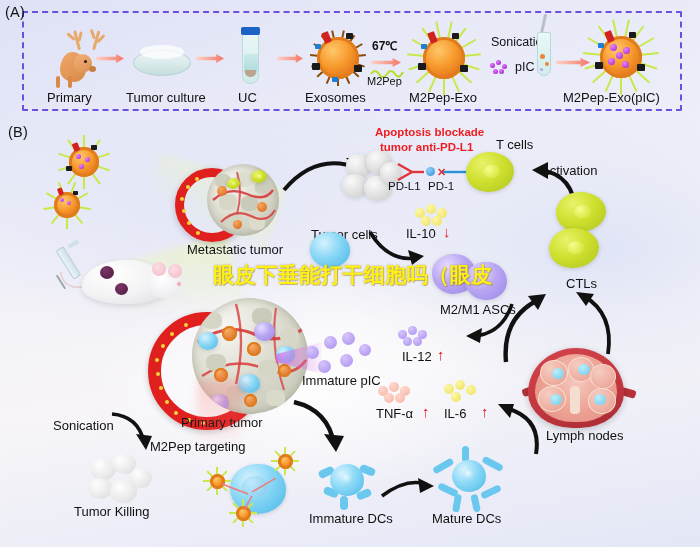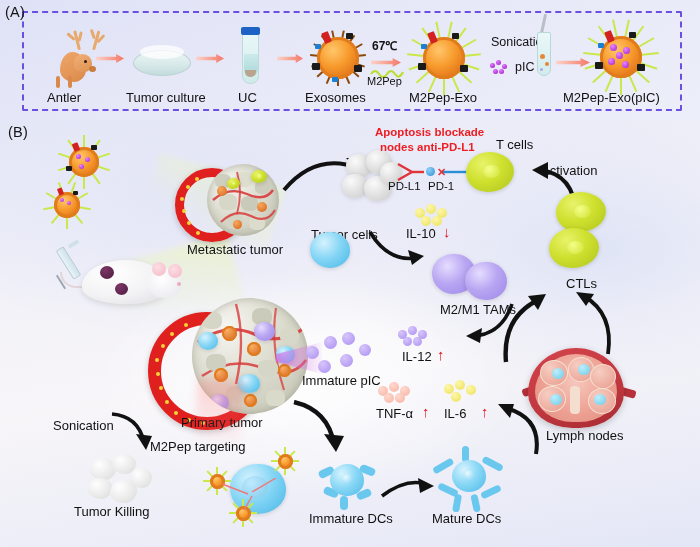--- a/index.html
+++ b/index.html
@@ -337,21 +337,21 @@
     <div class="pa-item" style="left:44px; top:26px; width:74px; height:62px;">
       <div class="deer-body"></div>
       <div class="deer-head"></div>
       <div class="antler" style="left:34px; top:4px; transform:rotate(-14deg);"></div>
       <div class="antler" style="left:48px; top:4px; transform:rotate(16deg);"></div>
       <div style="position:absolute; left:40px; top:34px; width:3.4px; height:3.4px; border-radius:50%; background:#2a1a10;"></div>
       <div style="position:absolute; left:45px; top:40px; width:7px; height:6px; border-radius:50%; background:#c87c3e;"></div>
       <div style="position:absolute; left:12px; top:50px; width:4px; height:12px; background:#d98a4a; border-radius:2px;"></div>
       <div style="position:absolute; left:24px; top:50px; width:4px; height:12px; background:#d98a4a; border-radius:2px;"></div>
     </div>
-    <div class="lbl" style="left:47px; top:91px;">Antler</div>
+    <div class="lbl" style="left:47px; top:91px;">Primary</div>
 
     <div class="parrow" style="left:96px; top:54px; width:28px;"></div>
 
     <div class="pa-item" style="left:133px; top:40px; width:60px; height:40px;">
       <div class="dish-outer"></div>
       <div class="dish-inner"></div>
     </div>
     <div class="lbl" style="left:126px; top:91px;">Tumor culture</div>
 
     <div class="parrow" style="left:196px; top:54px; width:28px;"></div>
@@ -587,21 +587,21 @@
   <div style="position:absolute; left:340px; top:148px; width:66px; height:60px;">
     <div class="graycell" style="left:6px;  top:6px;  width:26px; height:24px;"></div>
     <div class="graycell" style="left:26px; top:2px;  width:26px; height:24px;"></div>
     <div class="graycell" style="left:2px;  top:26px; width:26px; height:24px;"></div>
     <div class="graycell" style="left:24px; top:28px; width:28px; height:25px;"></div>
     <div class="graycell" style="left:40px; top:14px; width:22px; height:22px;"></div>
   </div>
   <div class="lbl" style="left:311px; top:228px;">Tumor cells</div>
 
   <div class="lbl red" style="left:375px; top:126px; font-size:11.5px;">Apoptosis blockade</div>
-  <div class="lbl red" style="left:380px; top:141px; font-size:11.5px;">nodes anti-PD-L1</div>
+  <div class="lbl red" style="left:380px; top:141px; font-size:11.5px;">tumor anti-PD-L1</div>
 
   <div style="position:absolute; left:396px; top:160px; width:110px; height:28px;">
     <svg width="110" height="28">
       <path d="M2 4 L16 12 L2 20" stroke="#e0333b" stroke-width="2.4" fill="none"></path>
       <line x1="16" y1="12" x2="28" y2="12" stroke="#e0333b" stroke-width="2.4"></line>
       <line x1="46" y1="12" x2="74" y2="12" stroke="#2b8fd6" stroke-width="2.4"></line>
     </svg>
     <div class="rec-ball" style="left:30px; top:7px;"></div>
     <div class="xmark" style="left:41px; top:6px;">✕</div>
   </div>
@@ -633,21 +633,21 @@
 
   <svg style="position:absolute; left:368px; top:228px;" width="62" height="40">
     <path d="M2 4 Q20 34 48 30" stroke="#111" stroke-width="3.6" fill="none"></path>
     <polygon points="56,28 40,22 44,37" fill="#111"></polygon>
   </svg>
 
   <div class="bluecell" style="left:310px; top:232px; width:40px; height:36px;"></div>
 
   <div class="purplecell" style="left:432px; top:254px; width:44px; height:40px;"></div>
   <div class="purplecell" style="left:465px; top:262px; width:42px; height:38px;"></div>
-  <div class="lbl" style="left:440px; top:303px;">M2/M1 TAMs</div>
+  <div class="lbl" style="left:440px; top:303px;">M2/M1 ASCs</div>
 
   <div style="position:absolute; left:148px; top:290px; width:172px; height:160px;">
     <div class="tumor-vessel-ring" style="left:0px; top:22px; width:118px; height:118px; border-width:13px;"></div>
     <div class="vessel-dots" style="left:6px; top:28px; width:106px; height:106px;">
       <span style="left:1px;  top:40px;"></span>
         <span style="left:2px;  top:54px;"></span>
       <span style="left:5px;  top:68px;"></span>
         <span style="left:11px; top:82px;"></span>
       <span style="left:20px; top:93px;"></span>
         <span style="left:7px;  top:26px;"></span>
@@ -861,15 +861,16 @@
     <div class="dc-arm" style="left:2px;  top:38px; width:21px; height:7px; transform:rotate(26deg);"></div>
     <div class="dc-arm" style="left:48px; top:40px; width:21px; height:7px; transform:rotate(-26deg);"></div>
     <div class="dc-arm" style="left:18px; top:46px; width:7px;  height:18px; transform:rotate(10deg);"></div>
     <div class="dc-arm" style="left:40px; top:46px; width:7px;  height:18px; transform:rotate(-12deg);"></div>
     <div class="dc-arm" style="left:28px; top:-2px; width:7px;  height:16px;"></div>
     <div class="dc-body" style="left:18px;"></div>
   </div>
   <div class="lbl" style="left:432px; top:512px;">Mature DCs</div>
 
   <div id="watermark">
+    <div>眼皮下垂能打干细胞吗（眼皮</div>
   </div>
 
 </div>
 
 </body></html>

